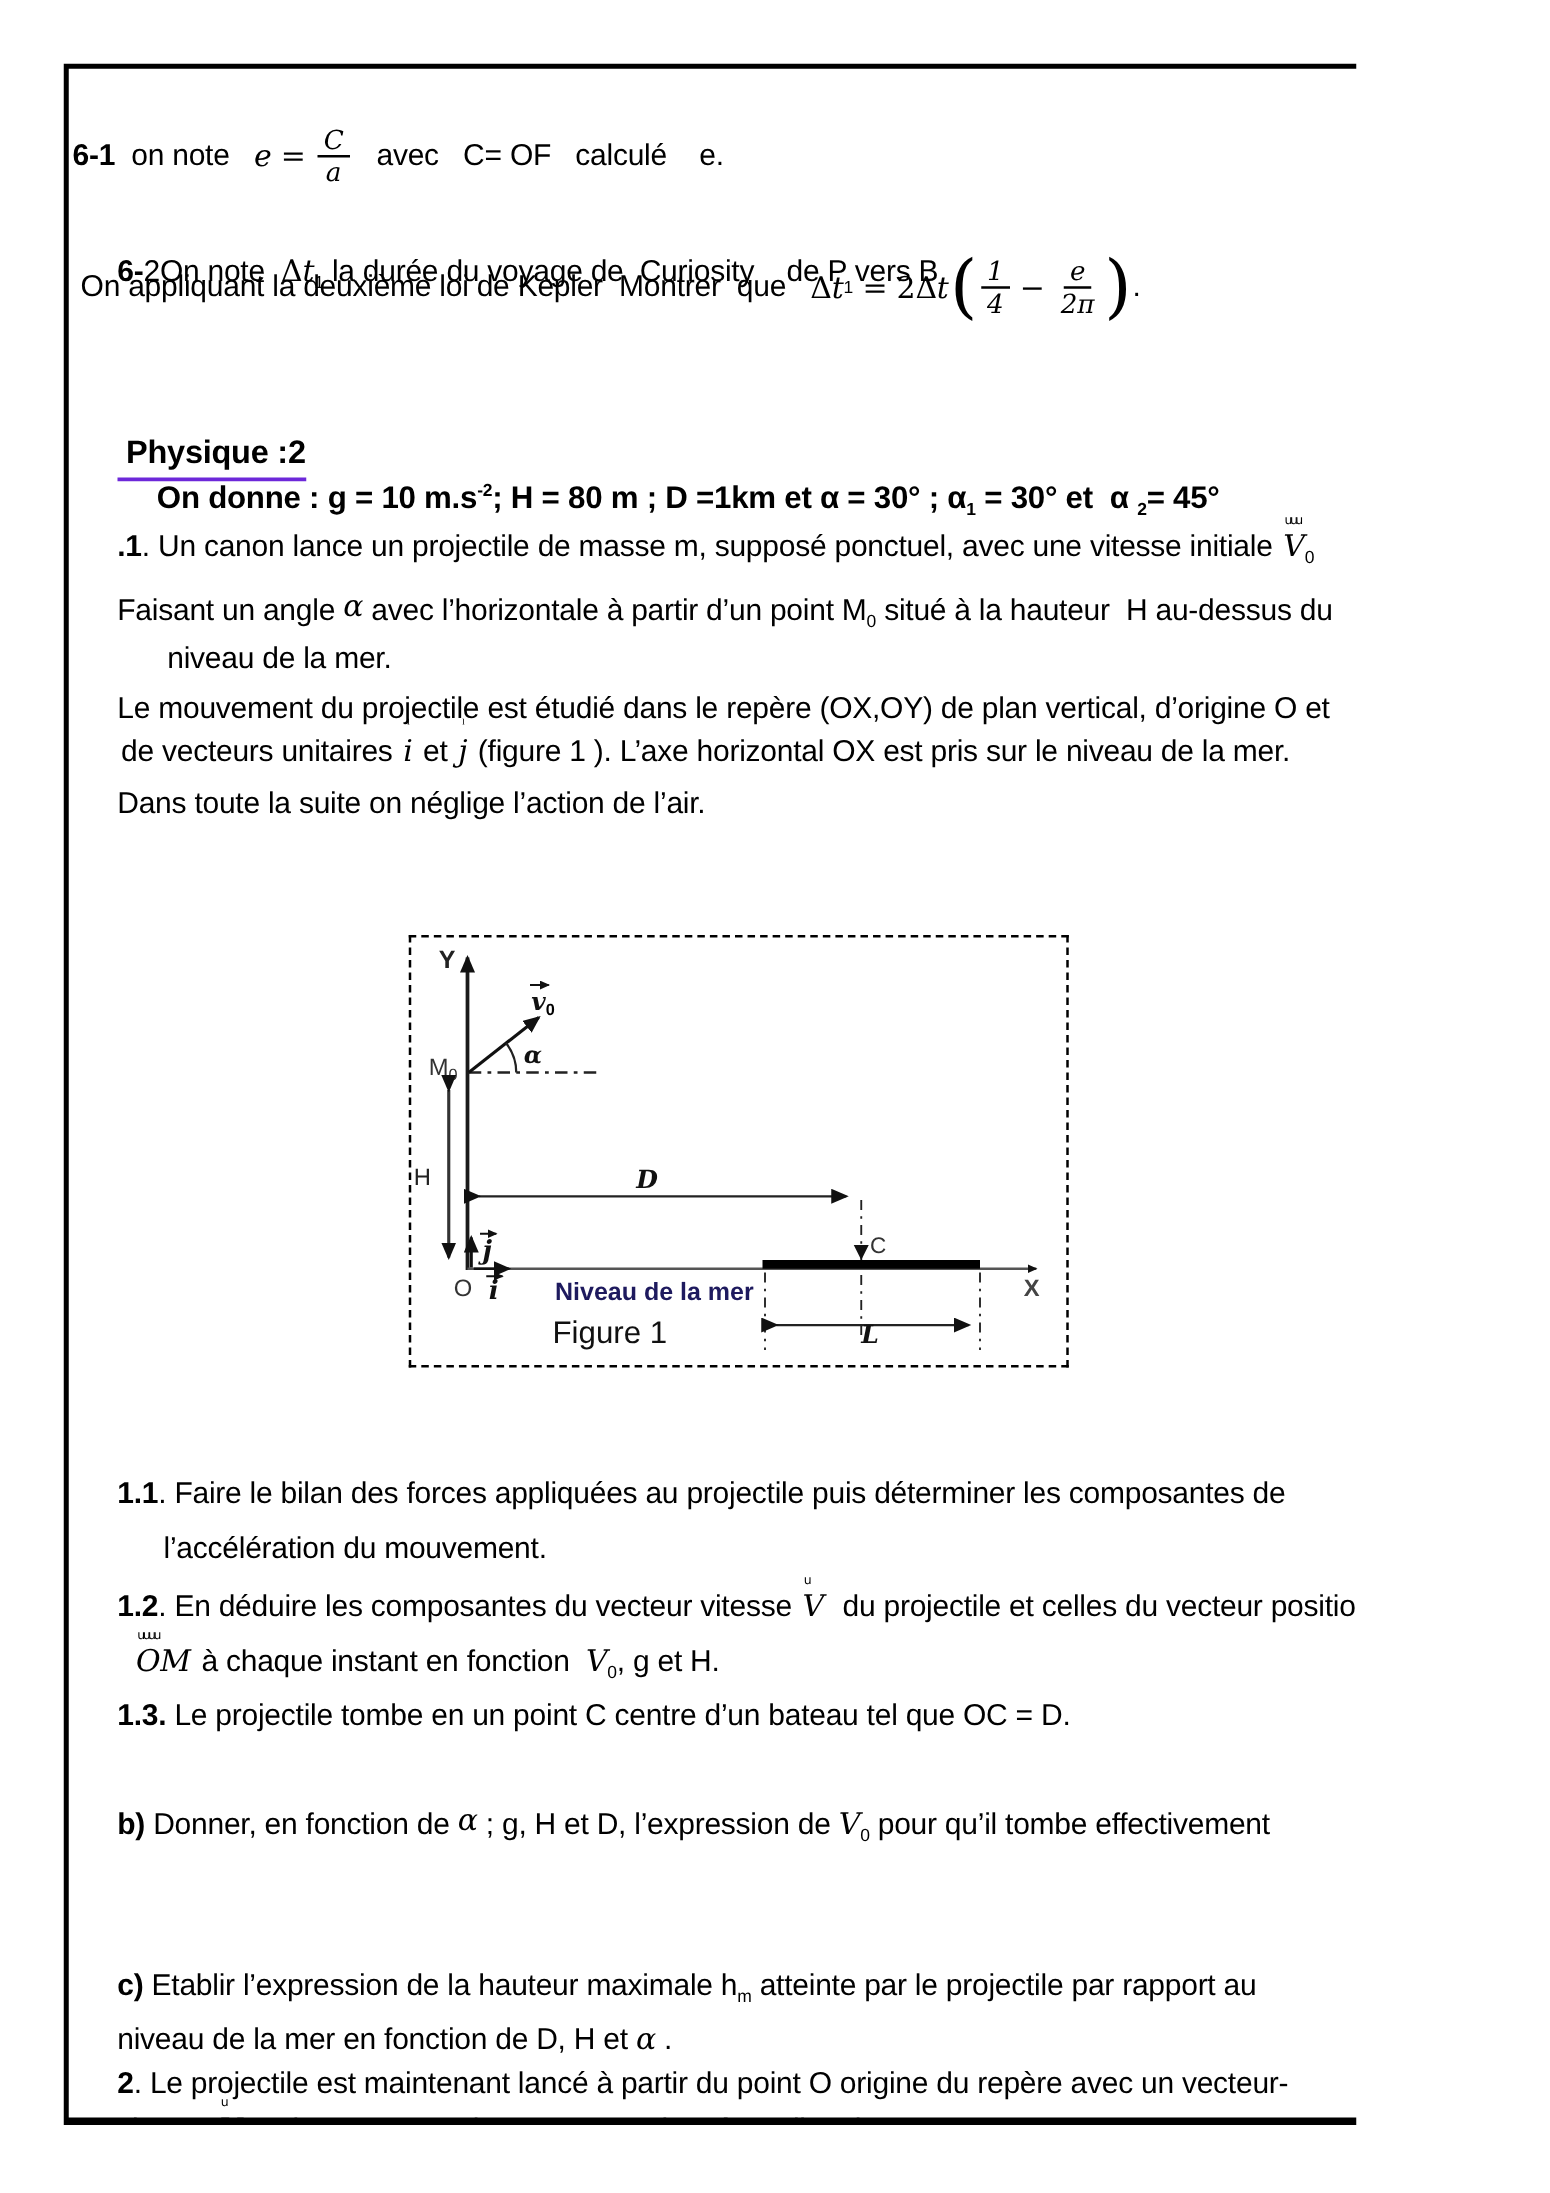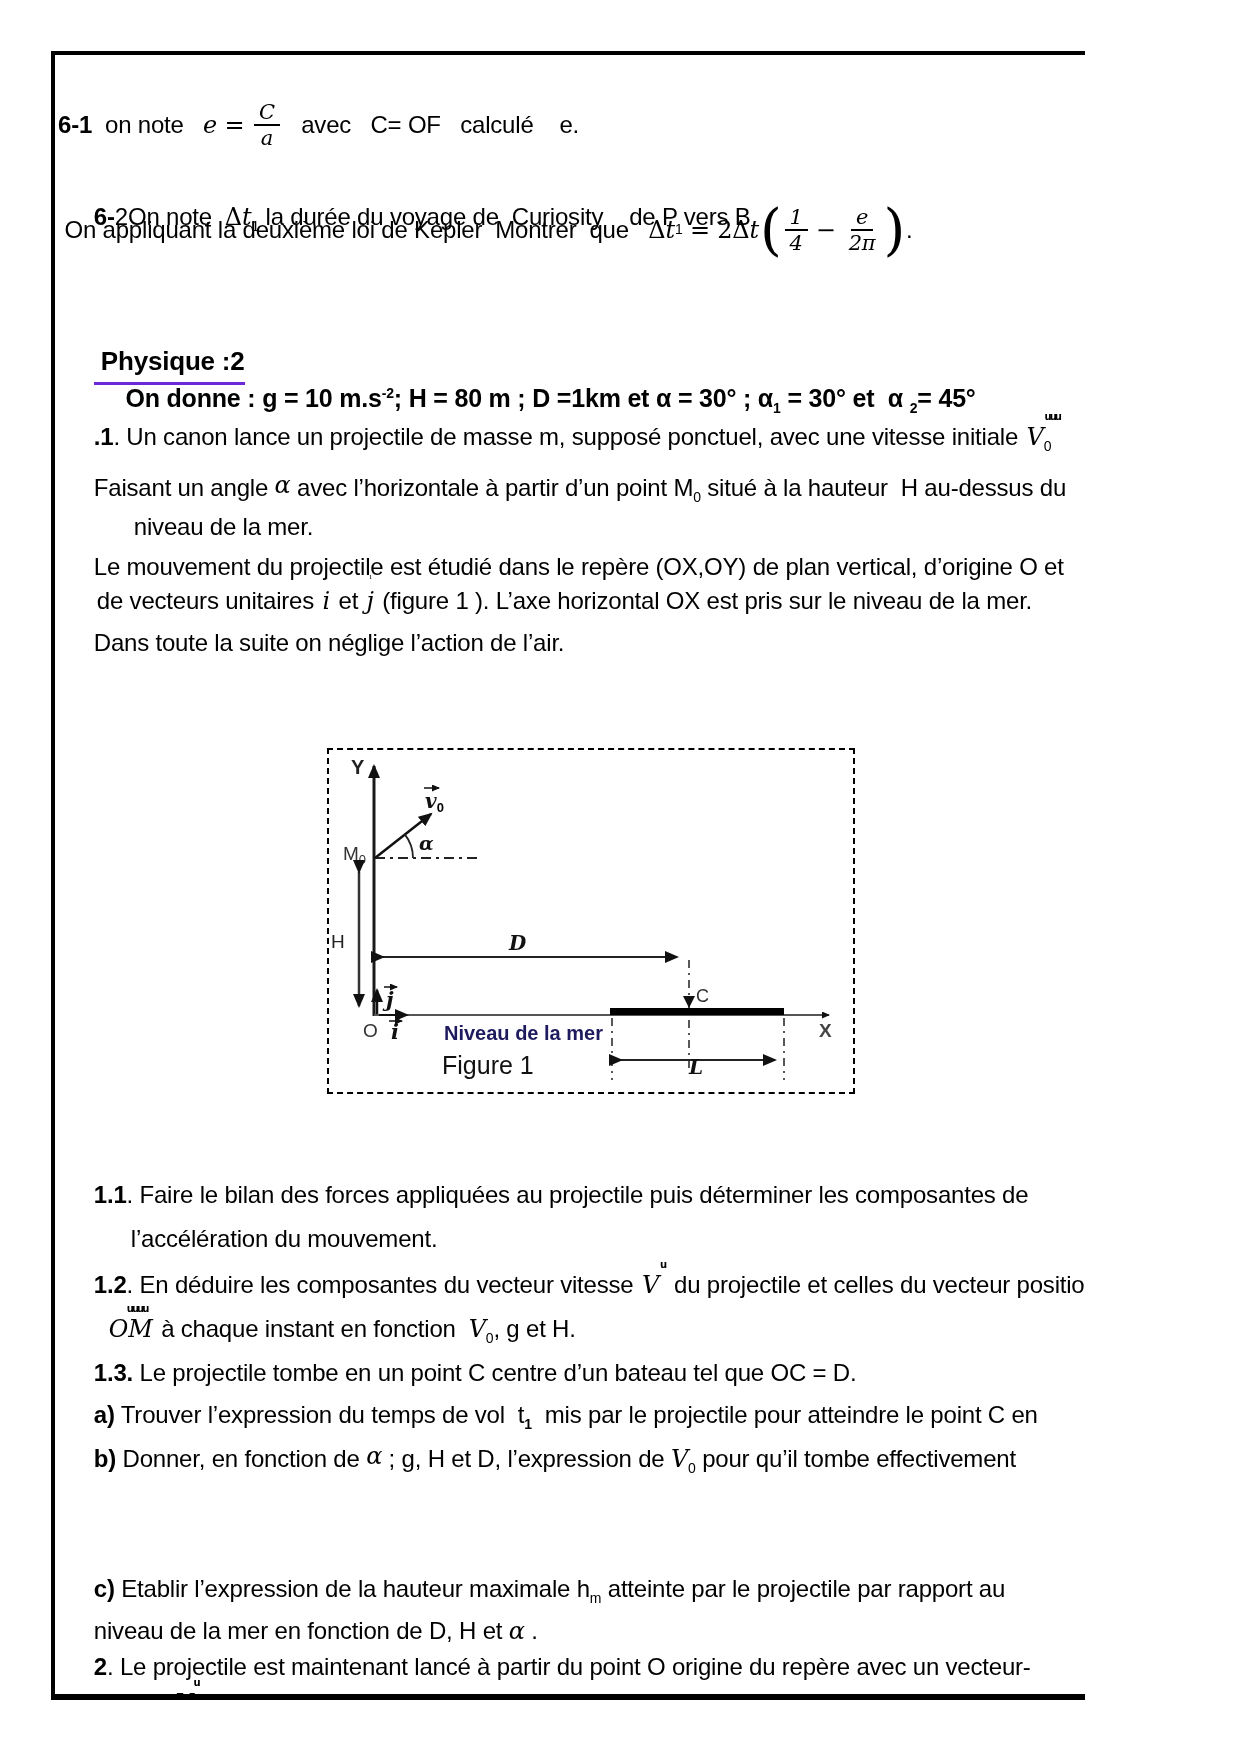--- a/index.html
+++ b/index.html
@@ -14,21 +14,21 @@
   .mup{font-family:"DejaVu Serif",serif;font-style:normal;}
   .frac{display:inline-flex;flex-direction:column;align-items:center;
         font-family:"DejaVu Serif",serif;font-style:italic;font-size:21px;line-height:1.15;
         vertical-align:middle;margin:0 2px;}
   .frac .fnum{padding:0 5px;border-bottom:2px solid #000;}
   .frac .fden{padding:0 5px;}
   .bp{font-family:"DejaVu Serif",serif;font-size:56px;font-weight:400;line-height:0.9;margin:0 1px;}
   sub{font-size:14px;}
   sup{font-size:14px;}
   .vec{position:relative;display:inline-block;margin:0 2px;}
-  .vec .over{position:absolute;top:-11px;left:18px;font-size:10px;font-weight:bold;
+  .vec .over{position:absolute;top:-11px;left:1px;font-size:10px;font-weight:normal;
              letter-spacing:-2px;font-family:"DejaVu Sans",sans-serif;font-style:normal;}
   .vec .tick{position:absolute;top:-13px;left:3px;font-size:11px;font-family:"DejaVu Serif",serif;}
   .head{font-weight:bold;font-size:26px;border-bottom:3px solid #6d28d9;padding-bottom:6px;}
   .given{font-weight:bold;font-size:25px;}
   .figbox{position:absolute;left:272px;top:693px;width:528px;height:346px;
           border:2px dashed #000;box-sizing:border-box;}
   .sup-a{vertical-align:3px;}
   svg text{font-family:"Liberation Sans",sans-serif;}
   .svgmi{font-family:"DejaVu Serif",serif;font-style:italic;font-weight:bold;}
 </style>
@@ -152,23 +152,20 @@
       <span class="b">1.2</span><span>. En déduire les composantes du vecteur vitesse </span><span class="vec"><span class="over">u</span><span class="mi">V</span></span><span>  du projectile et celles du vecteur position</span>
     </div>
     <div class="p" style="left:13px;top:1229px;">
       <span class="vec"><span class="over">uuuu</span><span class="mi">OM</span></span><span> à chaque instant en fonction  </span><span class="mi">V</span><sub>0</sub><span>, g et H.</span>
     </div>
 
     <div class="p" style="left:0px;top:1273px;">
       <span class="b">1.3.</span><span> Le projectile tombe en un point C centre d’un bateau tel que OC = D.</span>
     </div>
 
-    <div class="p" style="left:0px;top:1315px;">
-      <span class="b">a)</span><span> Trouver l’expression du temps de vol  t</span><sub class="b">1</sub><span>  mis par le projectile pour atteindre le point C en</span>
-    </div>
 
     <div class="p" style="left:0px;top:1356px;">
       <span class="b">b)</span><span> Donner, en fonction de </span><span class="mi sup-a">α</span><span> ; g, H et D, l’expression de </span><span class="mi">V</span><sub>0</sub><span> pour qu’il tombe effectivement</span>
     </div>
 
     <div class="p" style="left:0px;top:1489px;">
       <span class="b">c)</span><span> Etablir l’expression de la hauteur maximale h</span><sub>m</sub><span> atteinte par le projectile par rapport au</span>
     </div>
     <div class="p" style="left:0px;top:1531px;">
       <span>niveau de la mer en fonction de D, H et </span><span class="mi">α</span><span> .</span>

